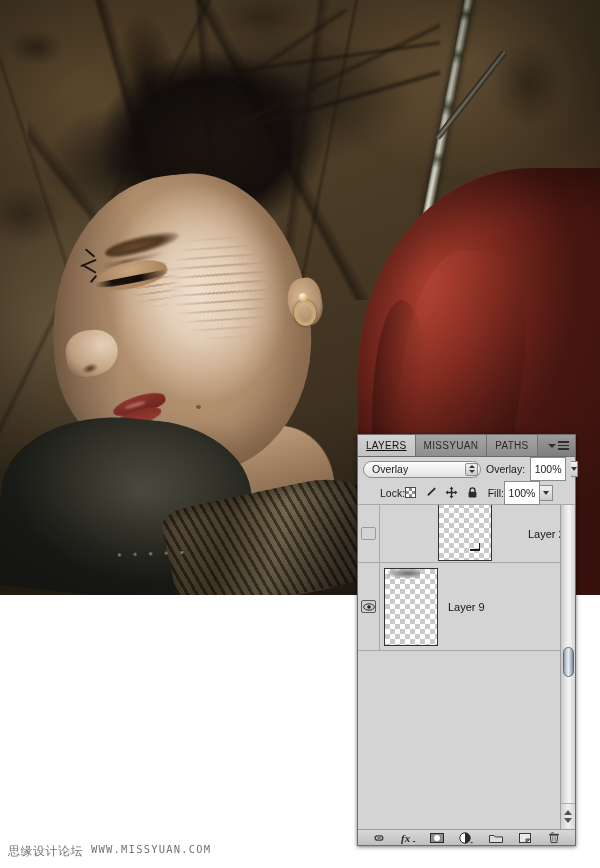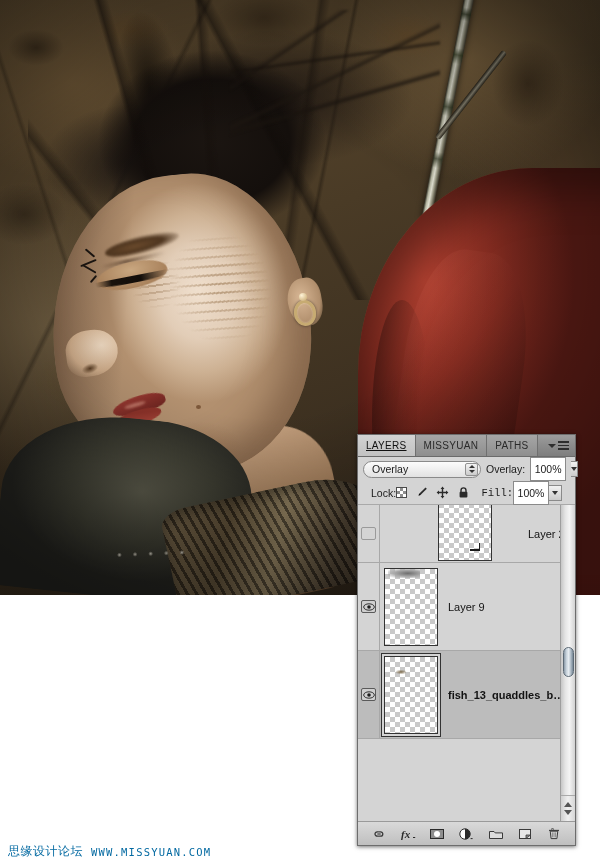--- a/index.html
+++ b/index.html
@@ -448,21 +448,21 @@
     width: 13px; height: 16px;
     background: linear-gradient(to bottom, #f2f2f2, #cbcbcb);
     border: 1px solid #8a8a8a; border-left: none;
     display: flex; align-items: center; justify-content: center;
   }
   .numdrop i { width:0;height:0;border-left:3px solid transparent;border-right:3px solid transparent;border-top:4px solid #333; display:block; }
 
   .lockrow {
     height: 24px;
     display: flex; align-items: center; gap: 0;
-    padding: 0 13px;
+    padding: 0 22px;
     background: #d4d4d4;
     border-bottom: 1px solid #a9a9a9;
   }
   .lock-icons { display: flex; align-items: center; gap: 8px; }
   .ic { width: 13px; height: 13px; display:block; }
   .checker-ic {
     width: 11px; height: 11px;
     background-image:
       linear-gradient(45deg, #8e8e8e 25%, transparent 25%, transparent 75%, #8e8e8e 75%),
       linear-gradient(45deg, #8e8e8e 25%, #fff 25%, #fff 75%, #8e8e8e 75%);
@@ -580,35 +580,35 @@
   .scroll-arrows {
     height: 26px;
     display: flex; flex-direction: column; align-items: center; justify-content: center; gap: 3px;
     border-top: 1px solid #aaa;
     background: linear-gradient(to right, #cfcfcf, #f0f0f0 50%, #d6d6d6);
   }
   .sa-up { width:0;height:0;border-left:4px solid transparent;border-right:4px solid transparent;border-bottom:5px solid #555; }
   .sa-dn { width:0;height:0;border-left:4px solid transparent;border-right:4px solid transparent;border-top:5px solid #555; }
 
   .panel-footer {
-    height: 24px;
+    height: 16px;
     background: linear-gradient(to bottom, #d9d9d9, #bfbfbf);
     border-top: 1px solid #9a9a9a;
     display: flex; align-items: center; justify-content: space-around;
     padding: 0 6px;
   }
   .foot-ic { width: 16px; height: 16px; display: flex; align-items: center; justify-content: center; }
   .foot-ic svg { display: block; }
 
   
   #watermark {
     position: absolute;
     left: 8px; bottom: 8px;
-    display: flex; align-items: center; gap: 8px;
-    color: #0369a1;
+    display: flex; align-items: flex-start; gap: 8px;
+    color: #737373;
     font-size: 12px;
     letter-spacing: .5px;
     margin-top: 26px;
   }
   #watermark .wm-url { font-size: 10.5px; letter-spacing: 1.2px; font-family: "DejaVu Sans Mono", monospace; }
 </style>
 </head>
 <body>
 
 <div id="canvas-image">
@@ -718,21 +718,21 @@
             <path d="M6.5 0.6 L8.4 3 H7.2v2.8H10V4.6l2.4 1.9L10 8.4V7.2H7.2V10h1.2L6.5 12.4 4.6 10h1.2V7.2H3v1.2L0.6 6.5 3 4.6v1.2h2.8V3H4.6Z" fill="#2b2b2b"></path>
           </svg>
       </span>
       <span class="ic">
         <svg viewBox="0 0 13 13" width="13" height="13">
             <path d="M4 6V4.4a2.5 2.5 0 0 1 5 0V6" stroke="#2b2b2b" stroke-width="1.4" fill="none"></path>
             <rect x="2.6" y="5.8" width="7.8" height="5.6" rx="1" fill="#2b2b2b"></rect>
           </svg>
       </span>
     </span>
-    <span class="lbl" style="margin-left:auto;font-family:Liberation Mono, monospace;">Fill:</span>
+    <span class="lbl" style="margin-left:auto;">Fill:</span>
     <span class="numfield">100%</span>
     <span class="numdrop">
         <i></i>
       </span>
   </div>
 
   <div class="layerlist">
 
     <div class="layer-row clipped-top">
       <div class="eye-cell">
@@ -757,36 +757,20 @@
       </div>
       <div class="thumb-cell">
         <div class="thumb">
           <span class="thumb-content blob-grey"></span>
         </div>
       </div>
       <div class="layer-name">Layer 9</div>
     </div>
 
 
-    <div class="layer-row selected">
-      <div class="eye-cell">
-        <span class="eye">
-          <svg viewBox="0 0 13 9" width="12" height="8">
-              <ellipse cx="6.5" cy="4.5" rx="6" ry="3.6" fill="none" stroke="#1e1e1e" stroke-width="1"></ellipse>
-              <circle cx="6.5" cy="4.5" r="2" fill="#1e1e1e"></circle>
-            </svg>
-        </span>
-      </div>
-      <div class="thumb-cell">
-        <div class="thumb selected-thumb">
-          <span class="thumb-content blob-tiny"></span>
-        </div>
-      </div>
-      <div class="layer-name bold">fish_13_quaddles_b…</div>
-    </div>
 
     <div class="vscroll">
       <div class="scroll-track">
         <div class="scroll-thumb" style="top:142px;"></div>
       </div>
       <div class="scroll-arrows">
         <span class="sa-up"></span>
         <span class="sa-dn"></span>
       </div>
     </div>

